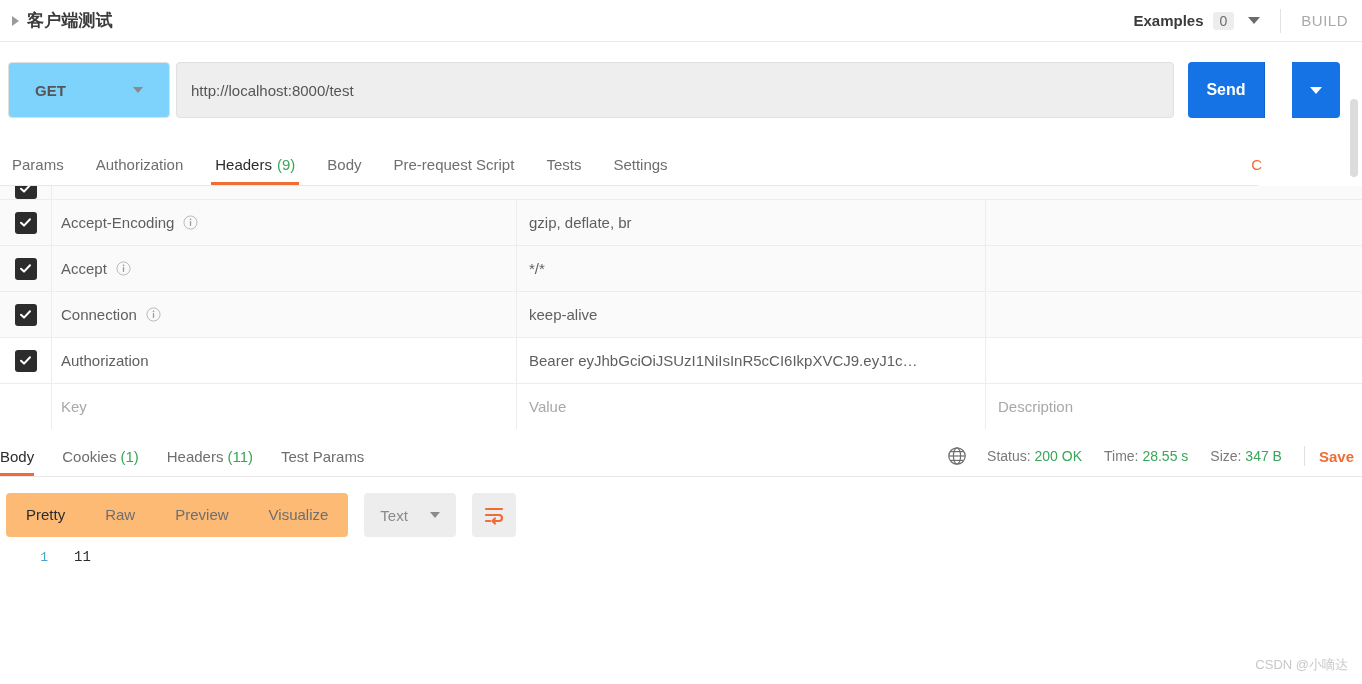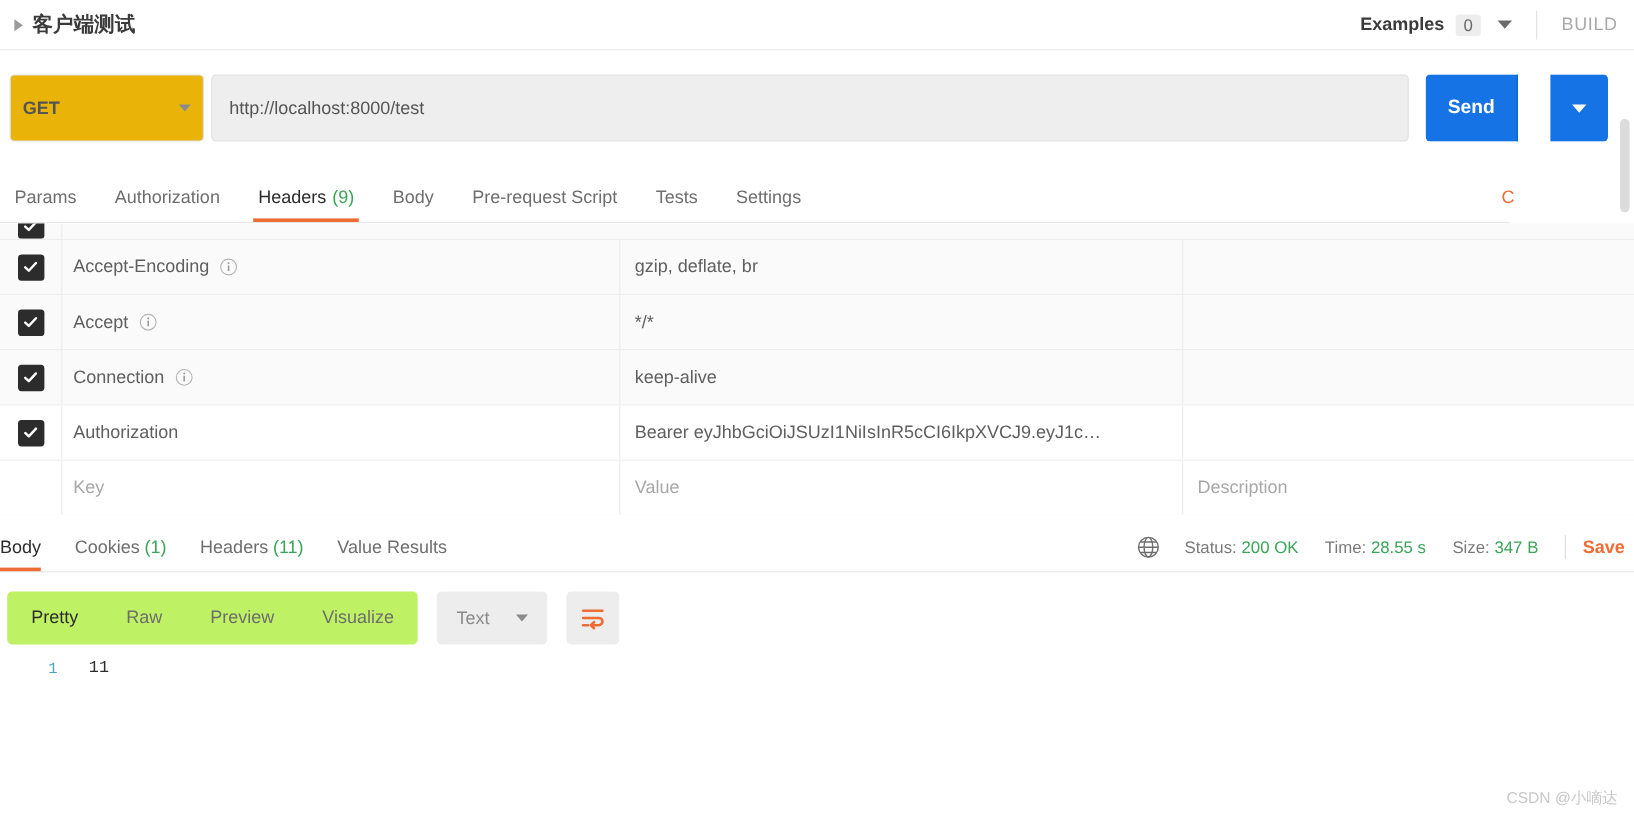--- a/index.html
+++ b/index.html
@@ -35,22 +35,22 @@
     border-left:6px solid transparent;border-right:6px solid transparent;
     margin-left:14px;
   }
   .vdiv { width:1px; height:24px; background:#e2e2e2; margin:0 20px; }
   .build-label { font-size:15px; color:#a9a9a9; letter-spacing:.5px; }
 
   
   .urlbar { position:absolute; left:0; top:42px; width:1362px; height:96px; background:#fff; }
   .method-box {
     position:absolute; left:8px; top:20px; width:162px; height:56px;
-    background:#eab308; border:1px solid #e0e0e0; border-radius:4px;
-    display:flex; align-items:center; padding:0 10px;
+    background:#7dd3fc; border:1px solid #e0e0e0; border-radius:4px;
+    display:flex; align-items:center; padding:0 26px;
   }
   .method-text { font-size:15px; font-weight:bold; color:#555; }
   .method-caret {
     margin-left:auto; width:0;height:0;
     border-top:6px solid #8a8a8a; border-left:5px solid transparent; border-right:5px solid transparent;
   }
   .url-box {
     position:absolute; left:176px; top:20px; width:998px; height:56px;
     background:#eeeeee; border:1px solid #e0e0e0; border-radius:4px;
     display:flex; align-items:center; padding:0 14px;
@@ -133,21 +133,21 @@
   .restab .cnt { color:#3aa657; margin-left:4px; }
   .status-wrap { margin-left:auto; display:flex; align-items:center; gap:0; padding-right:8px; padding-bottom:10px;margin-top:23px; }
   .globe { margin-right:20px; }
   .stat-item { font-size:14px; color:#7a7a7a; margin-right:22px; white-space:nowrap; }
   .stat-item b { color:#3aa657; font-weight:normal; }
   .status-div { width:1px;height:20px;background:#e0e0e0; margin-right:14px; }
   .save-link { font-size:15px; color:#ef6c35; font-weight:bold; cursor:pointer; }
 
   
   .bodybar { position:absolute; left:0; top:489px; width:1362px; height:52px; display:flex; align-items:center; padding-left:6px; }
-  .seg { display:flex; background:#bef264; border-radius:4px; height:44px; align-items:center; }
+  .seg { display:flex; background:#fdba74; border-radius:4px; height:44px; align-items:center; }
   .segbtn { font-size:15px; color:#6e6e6e; padding:0 20px; line-height:44px; cursor:pointer; }
   .segbtn.active { color:#2c2c2c; }
   .typebox {
     margin-left:16px; height:44px; background:#ededed; border-radius:4px;
     display:flex; align-items:center; padding:0 16px; gap:22px; cursor:pointer;
   }
   .typebox .t { font-size:15px; color:#8a8a8a; }
   .typecaret { width:0;height:0;border-top:6px solid #8a8a8a;border-left:5px solid transparent;border-right:5px solid transparent; }
   .wrapbtn {
     margin-left:16px; width:44px;height:44px;background:#ededed;border-radius:4px;
@@ -339,21 +339,21 @@
     <div class="restab active">
       <span>Body</span>
     </div>
     <div class="restab">
       <span>Cookies</span><span class="cnt">(1)</span>
     </div>
     <div class="restab">
       <span>Headers</span><span class="cnt">(11)</span>
     </div>
     <div class="restab">
-      <span>Value Results</span>
+      <span>Test Params</span>
     </div>
 
     <div class="status-wrap">
       <svg class="globe" width="20" height="20" viewBox="0 0 20 20">
         <circle cx="10" cy="10" r="8.2" fill="none" stroke="#6e6e6e" stroke-width="1.2"></circle>
         <ellipse cx="10" cy="10" rx="3.6" ry="8.2" fill="none" stroke="#6e6e6e" stroke-width="1.2"></ellipse>
         <line x1="1.8" y1="10" x2="18.2" y2="10" stroke="#6e6e6e" stroke-width="1.2"></line>
         <line x1="3.4" y1="5.6" x2="16.6" y2="5.6" stroke="#6e6e6e" stroke-width="1.2"></line>
         <line x1="3.4" y1="14.4" x2="16.6" y2="14.4" stroke="#6e6e6e" stroke-width="1.2"></line>
       </svg>

